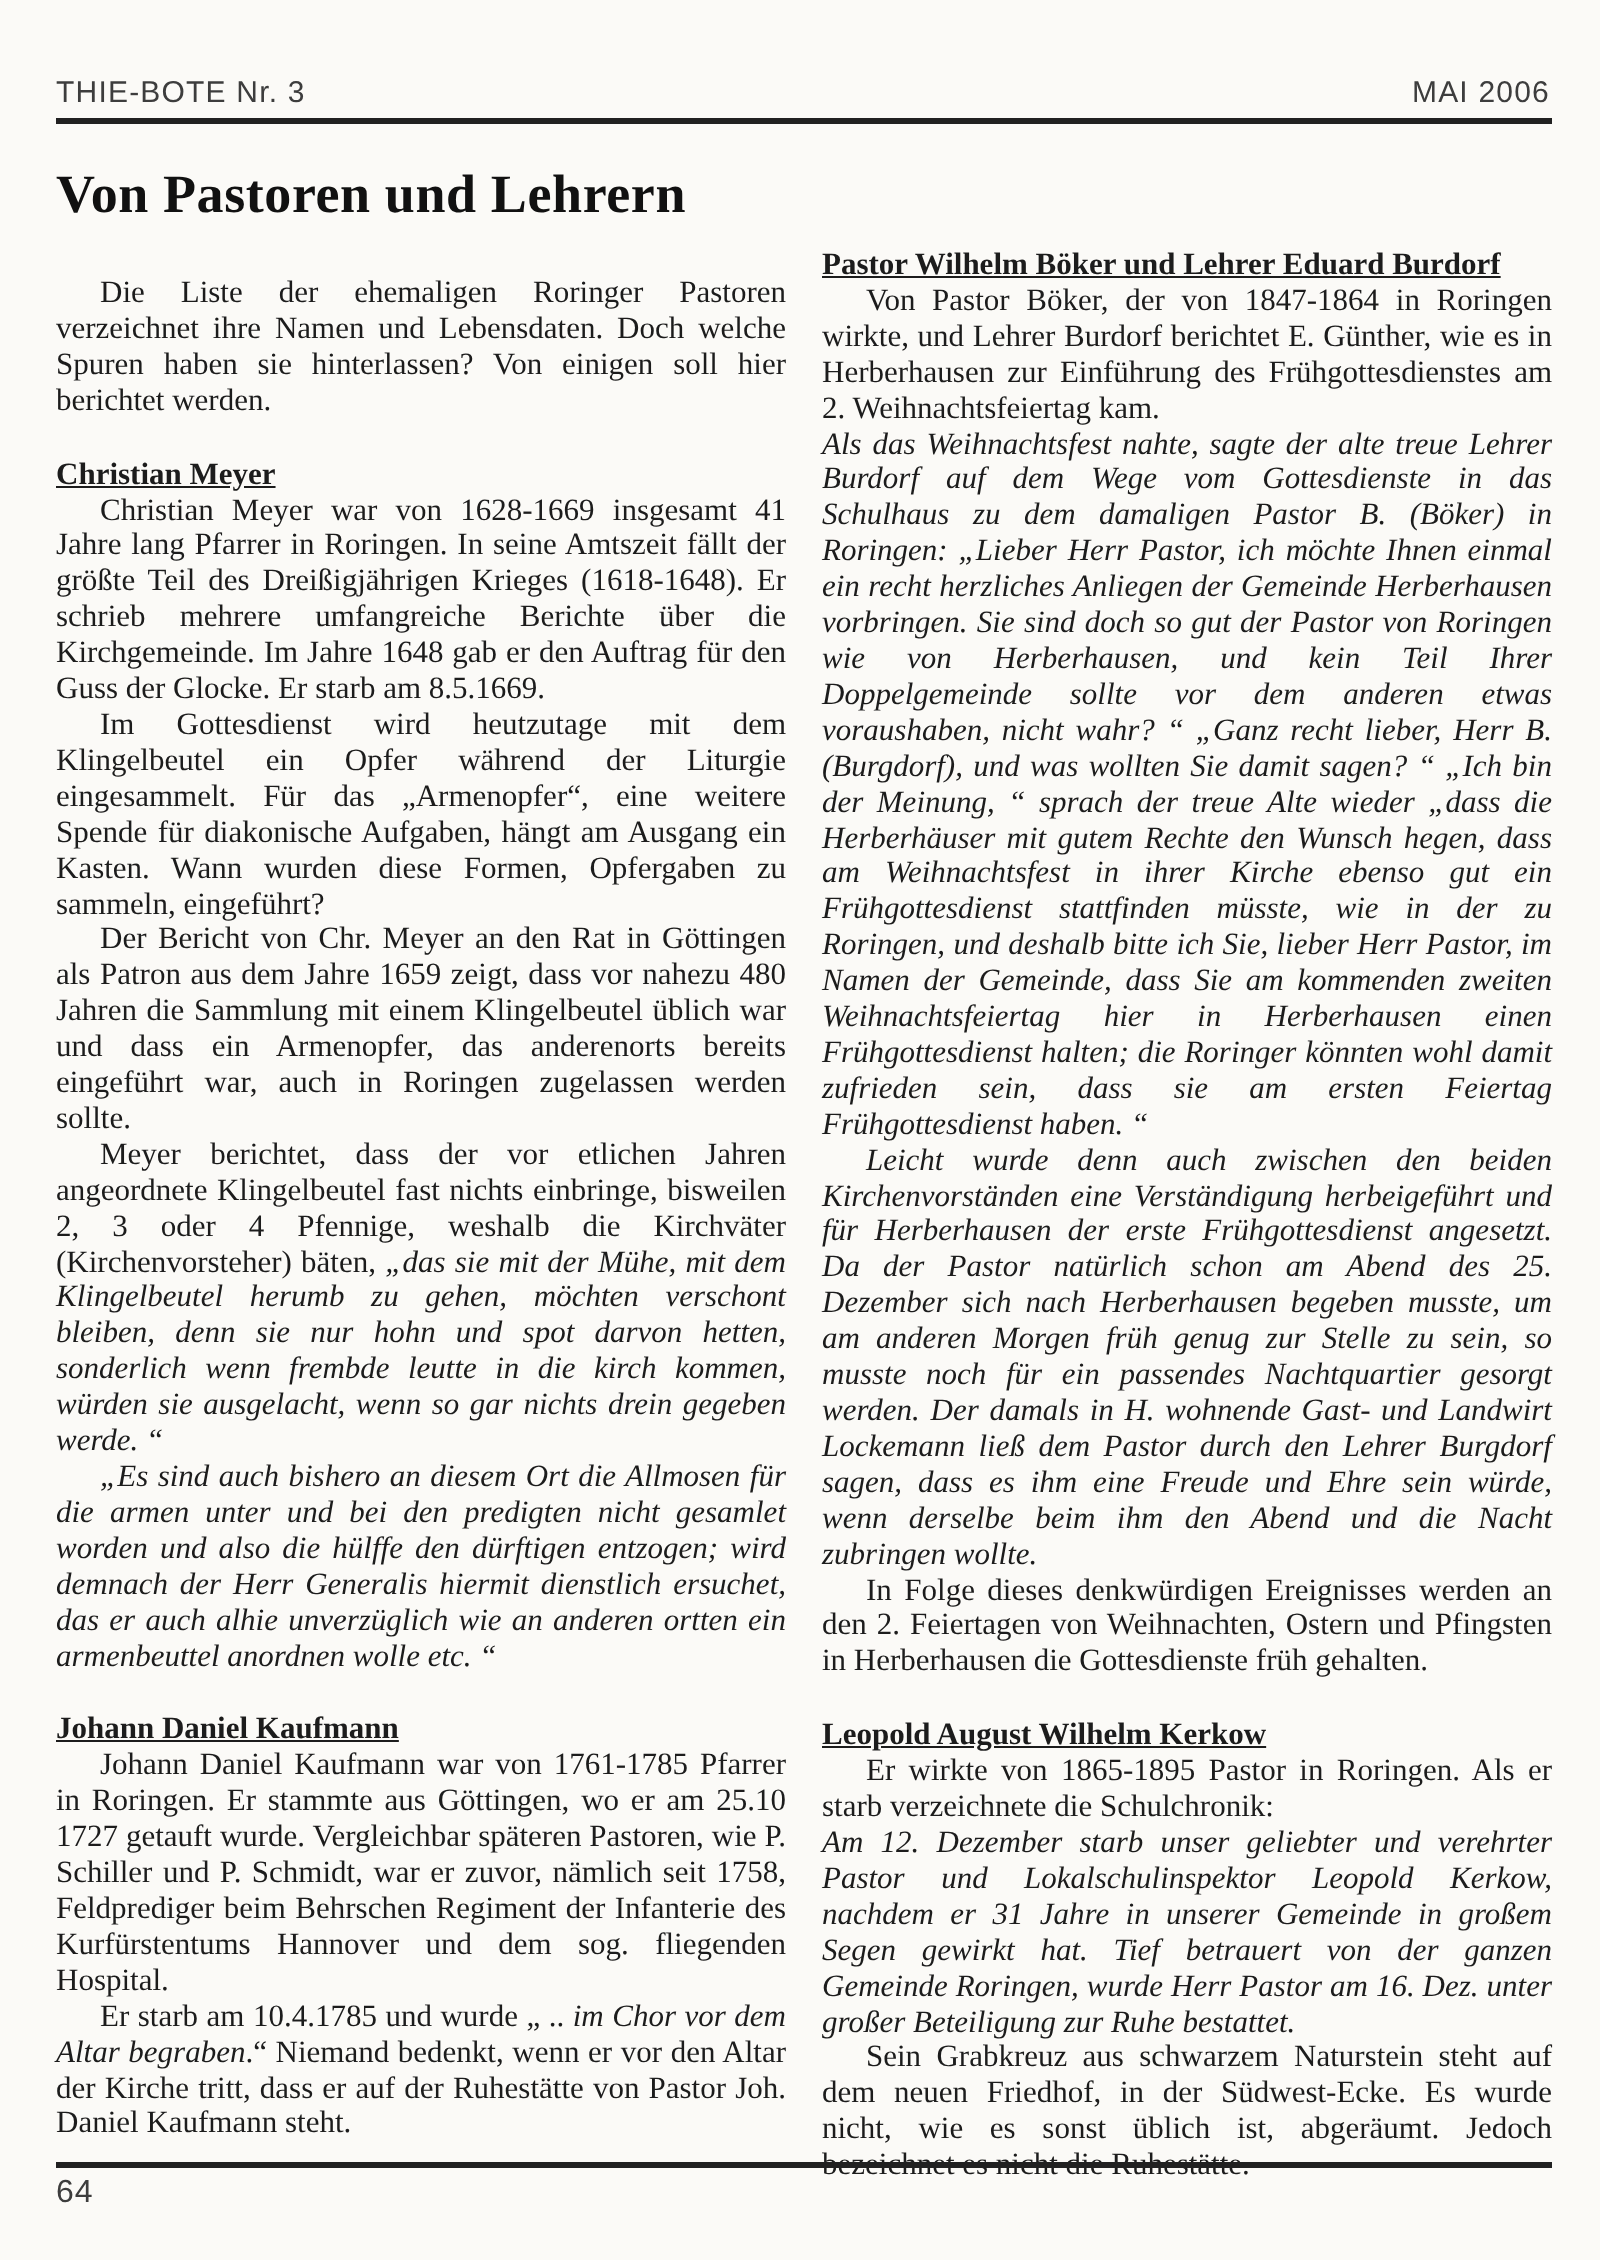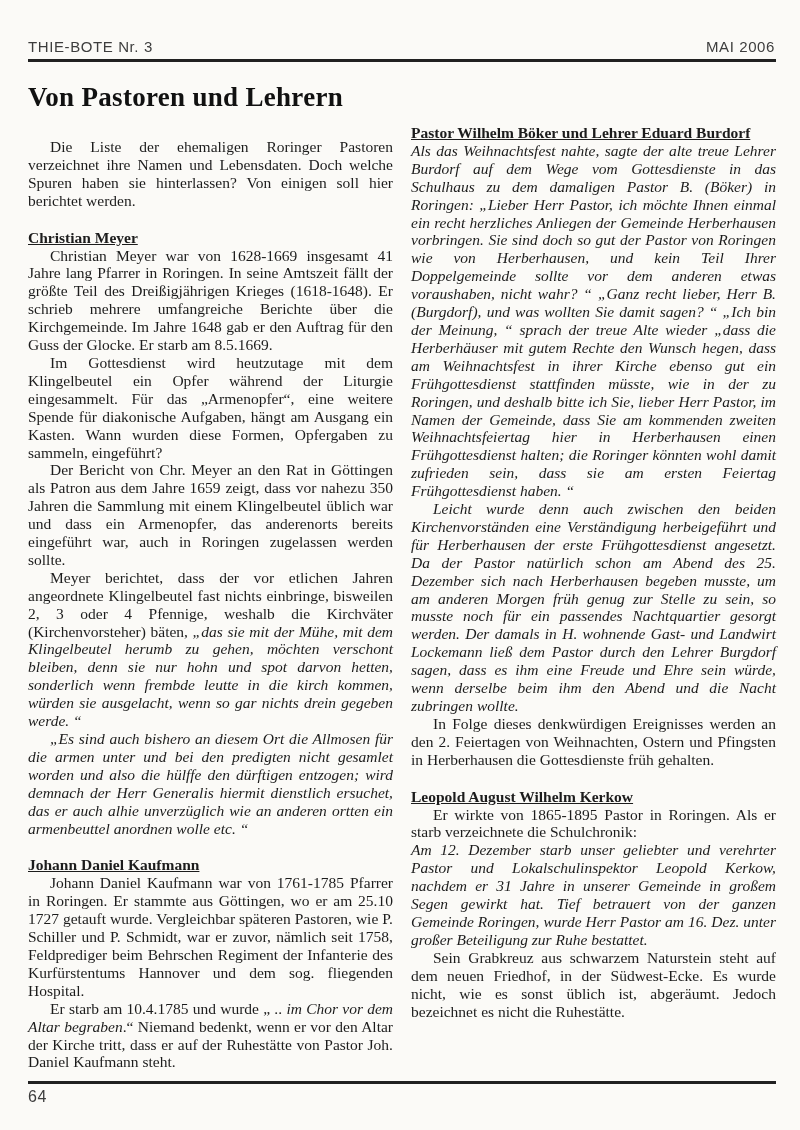--- a/index.html
+++ b/index.html
@@ -113,31 +113,32 @@
 <h1 class="page-title">Von Pastoren und Lehrern</h1>
 
 <main class="columns">
 
   <section class="col col-left">
     <p class="indent">Die Liste der ehemaligen Roringer Pastoren verzeichnet ihre Namen und Lebensdaten. Doch welche Spuren haben sie hinterlassen? Von einigen soll hier berichtet werden.</p>
 
     <h3>Christian Meyer</h3>
     <p class="indent">Christian Meyer war von 1628-1669 insgesamt 41 Jahre lang Pfarrer in Roringen. In seine Amtszeit fällt der größte Teil des Dreißigjährigen Krieges (1618-1648). Er schrieb mehrere umfangreiche Berichte über die Kirchgemeinde. Im Jahre 1648 gab er den Auftrag für den Guss der Glocke. Er starb am 8.5.1669.</p>
     <p class="indent">Im Gottesdienst wird heutzutage mit dem Klingelbeutel ein Opfer während der Liturgie eingesammelt. Für das „Armenopfer“, eine weitere Spende für diakonische Aufgaben, hängt am Ausgang ein Kasten. Wann wurden diese Formen, Opfergaben zu sammeln, eingeführt?</p>
-    <p class="indent">Der Bericht von Chr. Meyer an den Rat in Göttingen als Patron aus dem Jahre 1659 zeigt, dass vor nahezu 350 Jahren die Sammlung mit einem Klingelbeutel üblich war und dass ein Armenopfer, das anderenorts bereits eingeführt war, auch in Roringen zugelassen werden sollte.</p>
+    <p class="indent">Der Bericht von Chr. Meyer an den Rat in Göttingen als Patron aus dem Jahre 1659 zeigt, dass vor nahezu 480 Jahren die Sammlung mit einem Klingelbeutel üblich war und dass ein Armenopfer, das anderenorts bereits eingeführt war, auch in Roringen zugelassen werden sollte.</p>
     <p class="indent"><span>Meyer berichtet, dass der vor etlichen Jahren angeordnete Klingelbeutel fast nichts einbringe, bisweilen 2, 3 oder 4 Pfennige, weshalb die Kirchväter (Kirchenvorsteher) bäten, </span><span class="it">„das sie mit der Mühe, mit dem Klingelbeutel herumb zu gehen, möchten verschont bleiben, denn sie nur hohn und spot darvon hetten, sonderlich wenn frembde leutte in die kirch kommen, würden sie ausgelacht, wenn so gar nichts drein gegeben werde. “</span></p>
     <p class="indent it">„Es sind auch bishero an diesem Ort die Allmosen für die armen unter und bei den predigten nicht gesamlet worden und also die hülffe den dürftigen entzogen; wird demnach der Herr Generalis hiermit dienstlich ersuchet, das er auch alhie unverzüglich wie an anderen ortten ein armenbeuttel anordnen wolle etc. “</p>
 
     <h3>Johann Daniel Kaufmann</h3>
     <p class="indent">Johann Daniel Kaufmann war von 1761-1785 Pfarrer in Roringen. Er stammte aus Göttingen, wo er am 25.10 1727 getauft wurde. Vergleichbar späteren Pastoren, wie P. Schiller und P. Schmidt, war er zuvor, nämlich seit 1758, Feldprediger beim Behrschen Regiment der Infanterie des Kurfürstentums Hannover und dem sog. fliegenden Hospital.</p>
     <p class="indent"><span>Er starb am 10.4.1785 und wurde „ .. </span><span class="it">im Chor vor dem Altar begraben</span><span>.“ Niemand bedenkt, wenn er vor den Altar der Kirche tritt, dass er auf der Ruhestätte von Pastor Joh. Daniel Kaufmann steht.</span></p>
   </section>
 
   <section class="col col-right">
     <h3 class="first">Pastor Wilhelm Böker und Lehrer Eduard Burdorf</h3>
+    <p class="indent">Von Pastor Böker, der von 1847-1864 in Roringen wirkte, und Lehrer Burdorf berichtet E. Günther, wie es in Herberhausen zur Einführung des Frühgottesdienstes am 2. Weihnachtsfeiertag kam.</p>
     <p class="it">Als das Weihnachtsfest nahte, sagte der alte treue Lehrer Burdorf auf dem Wege vom Gottesdienste in das Schulhaus zu dem damaligen Pastor B. (Böker) in Roringen: „Lieber Herr Pastor, ich möchte Ihnen einmal ein recht herzliches Anliegen der Gemeinde Herberhausen vorbringen. Sie sind doch so gut der Pastor von Roringen wie von Herberhausen, und kein Teil Ihrer Doppelgemeinde sollte vor dem anderen etwas voraushaben, nicht wahr? “ „Ganz recht lieber, Herr B. (Burgdorf), und was wollten Sie damit sagen? “ „Ich bin der Meinung, “ sprach der treue Alte wieder „dass die Herberhäuser mit gutem Rechte den Wunsch hegen, dass am Weihnachtsfest in ihrer Kirche ebenso gut ein Frühgottesdienst stattfinden müsste, wie in der zu Roringen, und deshalb bitte ich Sie, lieber Herr Pastor, im Namen der Gemeinde, dass Sie am kommenden zweiten Weihnachtsfeiertag hier in Herberhausen einen Frühgottesdienst halten; die Roringer könnten wohl damit zufrieden sein, dass sie am ersten Feiertag Frühgottesdienst haben. “</p>
     <p class="indent it">Leicht wurde denn auch zwischen den beiden Kirchenvorständen eine Verständigung herbeigeführt und für Herberhausen der erste Frühgottesdienst angesetzt. Da der Pastor natürlich schon am Abend des 25. Dezember sich nach Herberhausen begeben musste, um am anderen Morgen früh genug zur Stelle zu sein, so musste noch für ein passendes Nachtquartier gesorgt werden. Der damals in H. wohnende Gast- und Landwirt Lockemann ließ dem Pastor durch den Lehrer Burgdorf sagen, dass es ihm eine Freude und Ehre sein würde, wenn derselbe beim ihm den Abend und die Nacht zubringen wollte.</p>
     <p class="indent">In Folge dieses denkwürdigen Ereignisses werden an den 2. Feiertagen von Weihnachten, Ostern und Pfingsten in Herberhausen die Gottesdienste früh gehalten.</p>
 
     <h3>Leopold August Wilhelm Kerkow</h3>
     <p class="indent">Er wirkte von 1865-1895 Pastor in Roringen. Als er starb verzeichnete die Schulchronik:</p>
     <p class="it">Am 12. Dezember starb unser geliebter und verehrter Pastor und Lokalschulinspektor Leopold Kerkow, nachdem er 31 Jahre in unserer Gemeinde in großem Segen gewirkt hat. Tief betrauert von der ganzen Gemeinde Roringen, wurde Herr Pastor am 16. Dez. unter großer Beteiligung zur Ruhe bestattet.</p>
     <p class="indent">Sein Grabkreuz aus schwarzem Naturstein steht auf dem neuen Friedhof, in der Südwest-Ecke. Es wurde nicht, wie es sonst üblich ist, abgeräumt. Jedoch bezeichnet es nicht die Ruhestätte.</p>
   </section>
 

